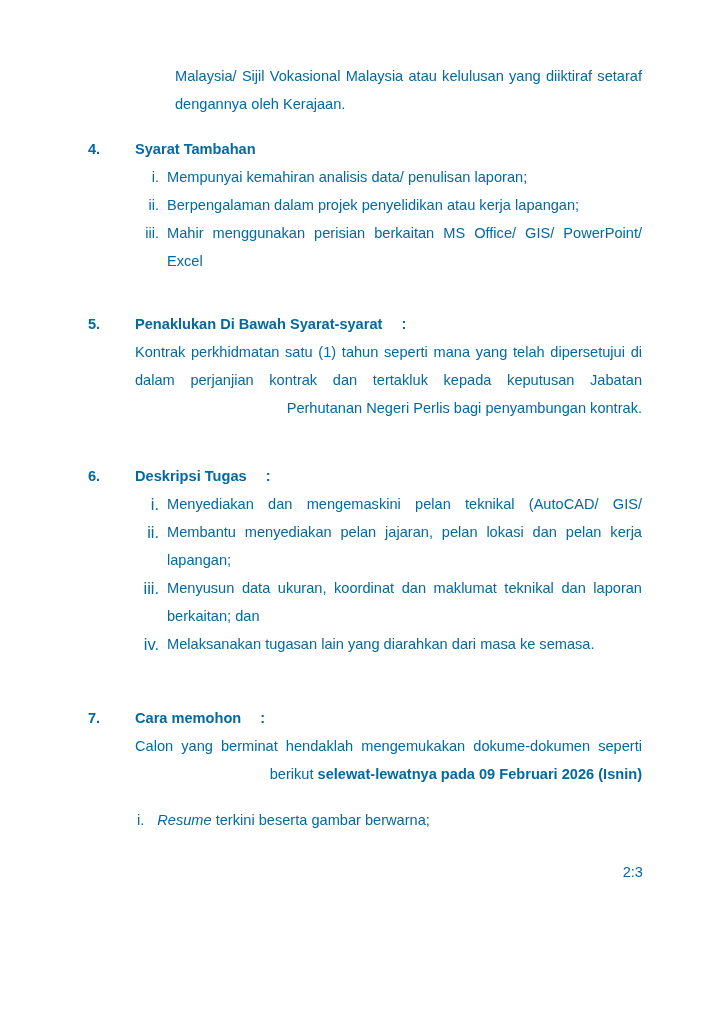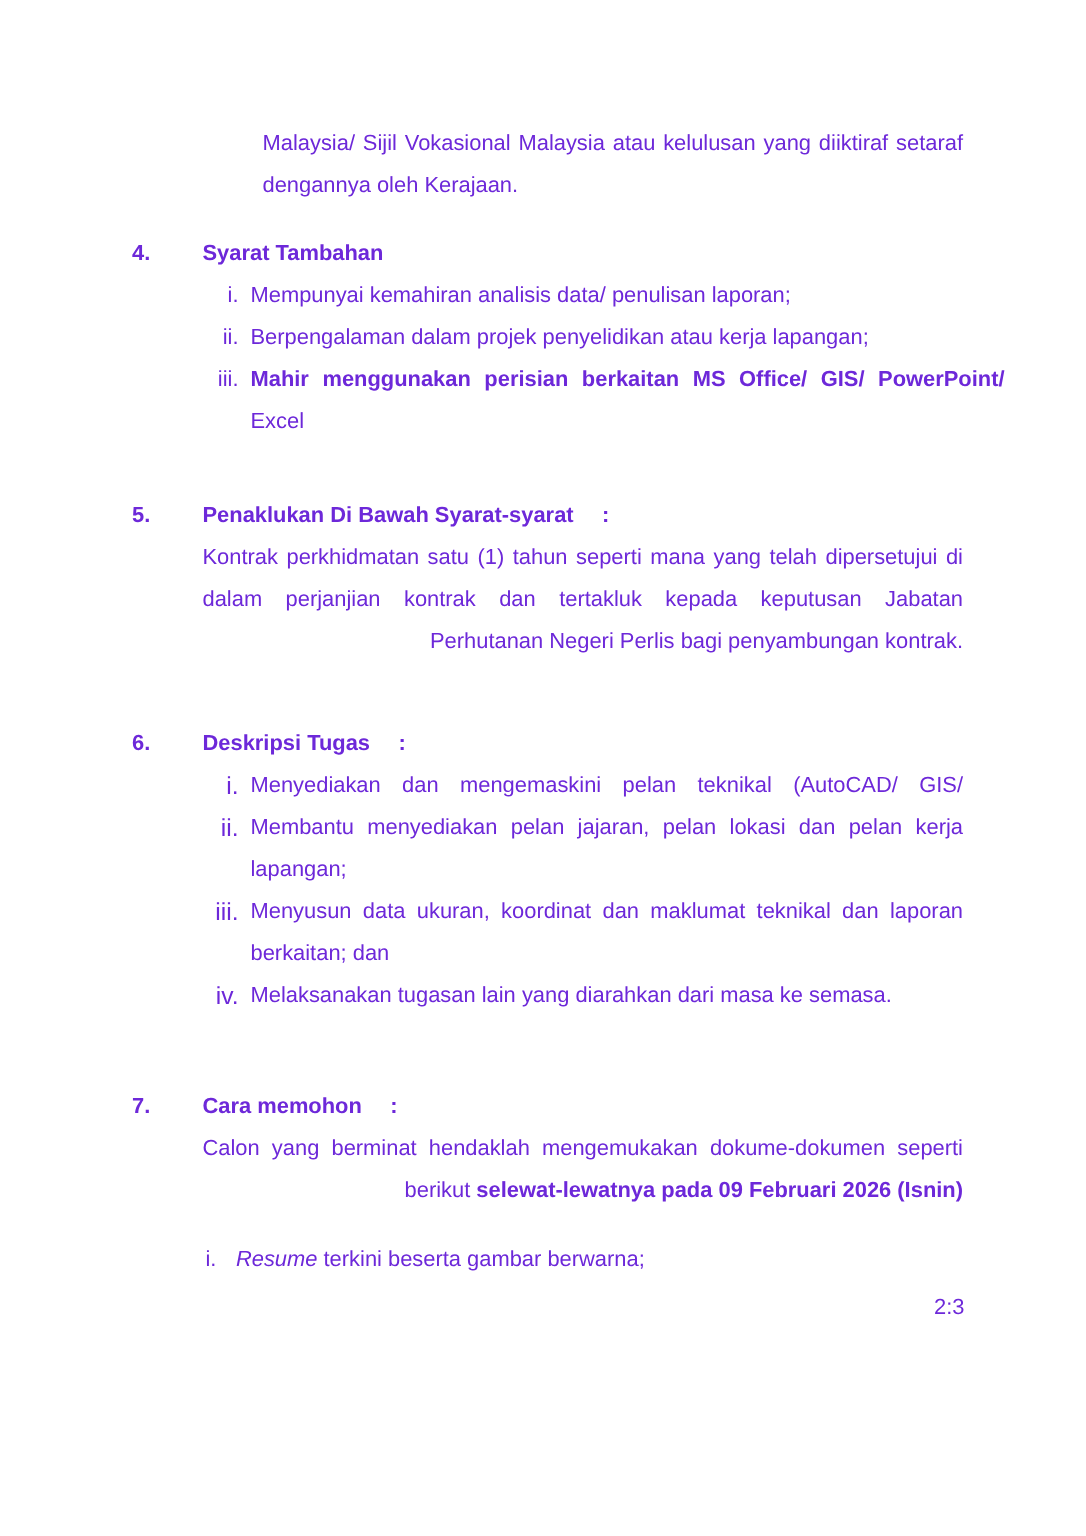--- a/index.html
+++ b/index.html
@@ -5,23 +5,23 @@
   html, body { margin: 0; padding: 0; }
   body {
     width: 724px; height: 1024px;
     background: #ffffff;
     font-family: "Liberation Sans", sans-serif;
   }
   .page {
     position: relative;
     width: 724px; height: 1024px;
     box-sizing: border-box;
-    padding-top: 82px;
+    padding-top: 62px;
     background: #ffffff;
-    color: #6d28d9;
+    color: #0369a1;
     font-size: 14.6px;
     line-height: 28px;
   }
   .cont-para { margin: 0 0 0 175px; width: 467px; }
   .line { display: block; height: 28px; overflow: visible; white-space: nowrap; }
   .line-inner { white-space: nowrap; }
 
   .section { margin: 0; }
   .sec-4 { margin-top: 17px; }
   .sec-5 { margin-top: 35px; }
@@ -75,21 +75,21 @@
     </div>
     <div class="item">
       <span class="marker">ii.</span>
       <span class="item-body">
         <span class="line"><span class="line-inner">Berpengalaman dalam projek penyelidikan atau kerja lapangan;</span></span>
       </span>
     </div>
     <div class="item">
       <span class="marker">iii.</span>
       <span class="item-body">
-        <span class="line j"><span class="line-inner" style="word-spacing: 4.97098px; font-weight: bold;">Mahir menggunakan perisian berkaitan MS Office/ GIS/ PowerPoint/</span></span>
+        <span class="line j"><span class="line-inner" style="word-spacing: 4.97098px;">Mahir menggunakan perisian berkaitan MS Office/ GIS/ PowerPoint/</span></span>
         <span class="line"><span class="line-inner">Excel</span></span>
       </span>
     </div>
   </div>
 
   <div class="section sec-5">
     <div class="heading-row">
       <span class="h-num">5.</span><span class="h-title">Penaklukan Di Bawah Syarat-syarat</span><span class="h-colon">:</span>
     </div>
     <div class="para">

